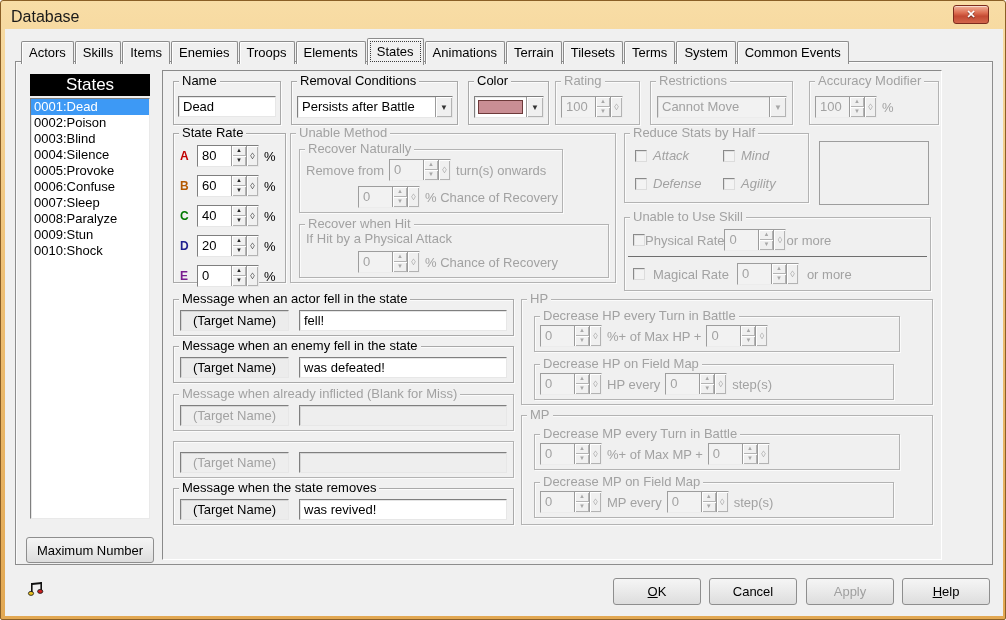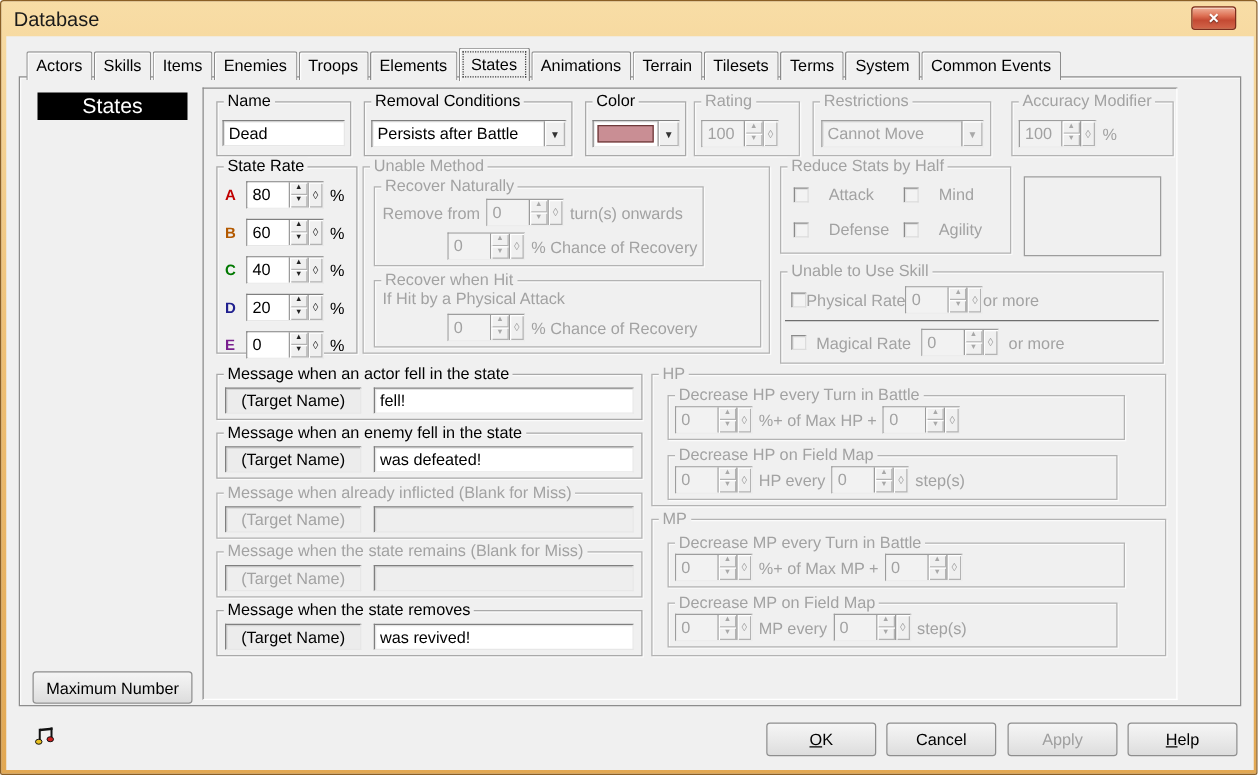--- a/index.html
+++ b/index.html
@@ -79,21 +79,21 @@
   .sb { flex:1; font-size:6px; line-height:9px; text-align:center; color:#222;
         background:#f0f0f0; box-shadow:inset 1px 1px 0 #fff, inset -1px -1px 0 #b3b3b3; cursor:pointer; }
   .sdia { width:12px; border-left:1px solid #9b9b9b; background:#f0f0f0;
           box-shadow:inset 1px 1px 0 #fff, inset -1px -1px 0 #b3b3b3;
           display:flex; align-items:center; justify-content:center; cursor:pointer; }
   .dg { font-size:9px; color:#444; }
 
   .cb { width:12px; height:12px; flex:none; background:#f3f3f3;
         border:1px solid; border-color:#8a8a8a #dcdcdc #dcdcdc #8a8a8a;
         box-shadow:inset 1px 1px 0 rgba(0,0,0,.08); cursor:pointer; }
-  .cbx { position:absolute; display:flex; gap:16px; align-items:center; }
+  .cbx { position:absolute; display:flex; gap:6px; align-items:center;font-style:italic; }
 
   .row { position:absolute; display:flex; gap:5px; align-items:center; white-space:nowrap; }
 
   
   .dis, .dis .glabel, .dis .cval, .dis .num, .dis span { color:#a2a2a2; }
   .dis .group, .dis.group { border-color:#b3b3b3; }
   .dis .combo, .dis .spin { border-color:#9d9d9d #ececec #ececec #9d9d9d; background:#f2f2f2; }
   .dis .num, .dis .combo { background:#f2f2f2; }
   .dis .sb { color:#a8a8a8; }
   .dis .dg, .dis .ca { color:#a8a8a8; }
@@ -131,20 +131,32 @@
       <span class="tab">Tilesets</span>
       <span class="tab">Terms</span>
       <span class="tab">System</span>
       <span class="tab">Common Events</span>
     </div>
 
     <div class="panel">
 
       <div class="states-hdr">States</div>
 
+      <div class="listbox">
+        <div class="li sel" style="background: rgb(61, 153, 245);">0001:Dead</div>
+        <div class="li">0002:Poison</div>
+        <div class="li">0003:Blind</div>
+        <div class="li">0004:Silence</div>
+        <div class="li">0005:Provoke</div>
+        <div class="li">0006:Confuse</div>
+        <div class="li">0007:Sleep</div>
+        <div class="li">0008:Paralyze</div>
+        <div class="li">0009:Stun</div>
+        <div class="li">0010:Shock</div>
+      </div>
 
       <button class="btn maxnum">Maximum Number</button>
 
       <div class="main">
 
         <div class="group" style="left:10px;top:10px;width:108px;height:44px">
           <span class="glabel">Name</span>
           <span class="tfield" style="left:4px;top:14px;width:98px">Dead</span>
         </div>
 
@@ -424,21 +436,20 @@
         <div class="dis">
           <div class="group" style="left:10px;top:323px;width:341px;height:37px">
             <span class="glabel">Message when already inflicted (Blank for Miss)</span>
             <span class="tstatic" style="left:6px;top:10px;width:109px">(Target Name)</span>
             <span class="tfield" style="left:125px;top:10px;width:208px"></span>
           </div>
         </div>
 
         <div class="dis">
           <div class="group" style="left:10px;top:370px;width:341px;height:37px">
-            <span class="glabel">Message when the state remains (Blank for Miss)</span>
             <span class="tstatic" style="left:6px;top:10px;width:109px">(Target Name)</span>
             <span class="tfield" style="left:125px;top:10px;width:208px"></span>
           </div>
         </div>
 
         <div class="group" style="left:10px;top:417px;width:341px;height:37px">
           <span class="glabel">Message when the state removes</span>
           <span class="tstatic" style="left:6px;top:10px;width:109px">(Target Name)</span>
           <span class="tfield" style="left:125px;top:10px;width:208px">was revived!</span>
         </div>

